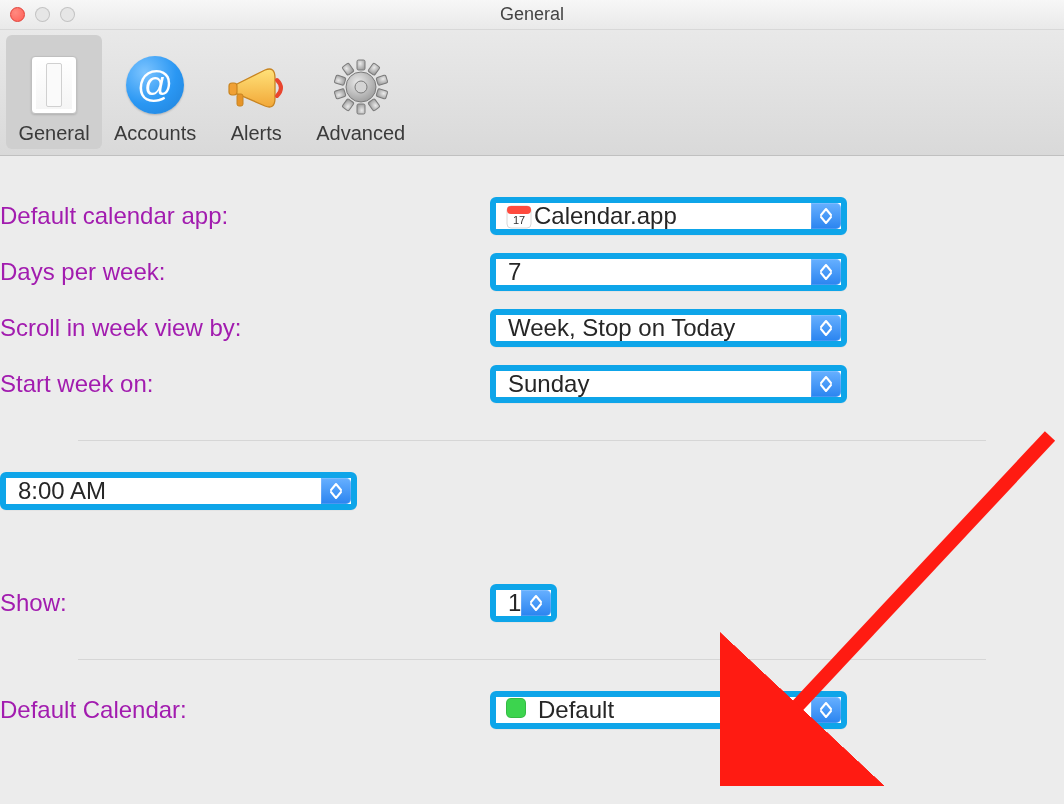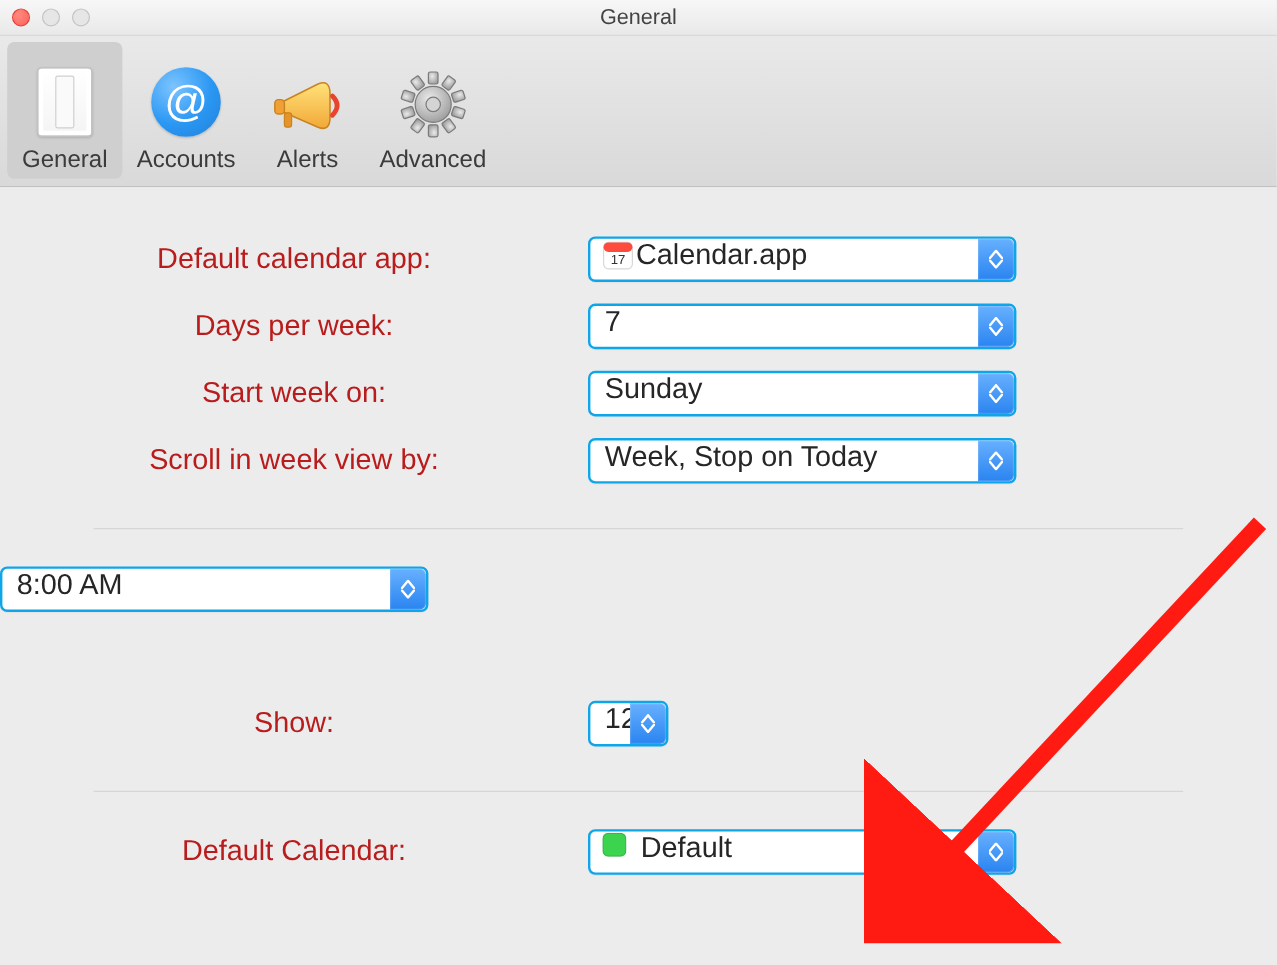--- a/index.html
+++ b/index.html
@@ -75,37 +75,38 @@
     height: calc(804px - 30px - 126px);
     position: relative;
   }
   .row {
     display:flex;
     align-items:center;
     height: 56px;
   }
   .row .label-col {
     width: 490px;
-    text-align:center;
+    text-align:left;
     font-size: 24px;
-    color:#b91c1c;
+    color:#a21caf;
   }
   .row .ctrl-col {
     display:flex;
     align-items:center;
     gap:14px;
     font-size:24px;
     color:#323232;
   }
   .popup {
     height: 38px;
     background:#fff;
-    border:2px solid #0ea5e9;
+    border:6px solid #0ea5e9;
     border-radius:6px;
     display:inline-flex;
+    align-items:center;
     position:relative;
     box-shadow:0 1px 0 rgba(0,0,0,0.03);
   }
   .popup .popup-label { padding: 0 12px; font-size:24px; color:#262626; white-space:nowrap; overflow:hidden; }
   .popup .popup-icon  { padding-left:10px; }
   .popup .arrows {
     width:30px; height:100%; background:linear-gradient(#67b0ff,#2a84f0);
     border-top-right-radius:5px; border-bottom-right-radius:5px;
     display:flex; flex-direction:column; align-items:center; justify-content:center;
     position:absolute; right:0; top:0; bottom:0;
@@ -242,41 +243,41 @@
             </svg>
           <svg width="12" height="8">
               <path d="M1 1 L6 7 L11 1" fill="none" stroke="#fff" stroke-width="2" stroke-linecap="round" stroke-linejoin="round"></path>
             </svg>
         </span>
       </div>
     </div>
   </div>
 
   <div class="row">
+    <div class="label-col">Scroll in week view by:</div>
+    <div class="ctrl-col">
+      <div class="popup w-357">
+        <span class="popup-label">Week, Stop on Today</span>
+        <span class="arrows">
+          <svg width="12" height="8">
+              <path d="M1 7 L6 1 L11 7" fill="none" stroke="#fff" stroke-width="2" stroke-linecap="round" stroke-linejoin="round"></path>
+            </svg>
+          <svg width="12" height="8">
+              <path d="M1 1 L6 7 L11 1" fill="none" stroke="#fff" stroke-width="2" stroke-linecap="round" stroke-linejoin="round"></path>
+            </svg>
+        </span>
+      </div>
+    </div>
+  </div>
+
+  <div class="row">
     <div class="label-col">Start week on:</div>
     <div class="ctrl-col">
       <div class="popup w-357">
         <span class="popup-label">Sunday</span>
-        <span class="arrows">
-          <svg width="12" height="8">
-              <path d="M1 7 L6 1 L11 7" fill="none" stroke="#fff" stroke-width="2" stroke-linecap="round" stroke-linejoin="round"></path>
-            </svg>
-          <svg width="12" height="8">
-              <path d="M1 1 L6 7 L11 1" fill="none" stroke="#fff" stroke-width="2" stroke-linecap="round" stroke-linejoin="round"></path>
-            </svg>
-        </span>
-      </div>
-    </div>
-  </div>
-
-  <div class="row">
-    <div class="label-col">Scroll in week view by:</div>
-    <div class="ctrl-col">
-      <div class="popup w-357">
-        <span class="popup-label">Week, Stop on Today</span>
         <span class="arrows">
           <svg width="12" height="8">
               <path d="M1 7 L6 1 L11 7" fill="none" stroke="#fff" stroke-width="2" stroke-linecap="round" stroke-linejoin="round"></path>
             </svg>
           <svg width="12" height="8">
               <path d="M1 1 L6 7 L11 1" fill="none" stroke="#fff" stroke-width="2" stroke-linecap="round" stroke-linejoin="round"></path>
             </svg>
         </span>
       </div>
     </div>

